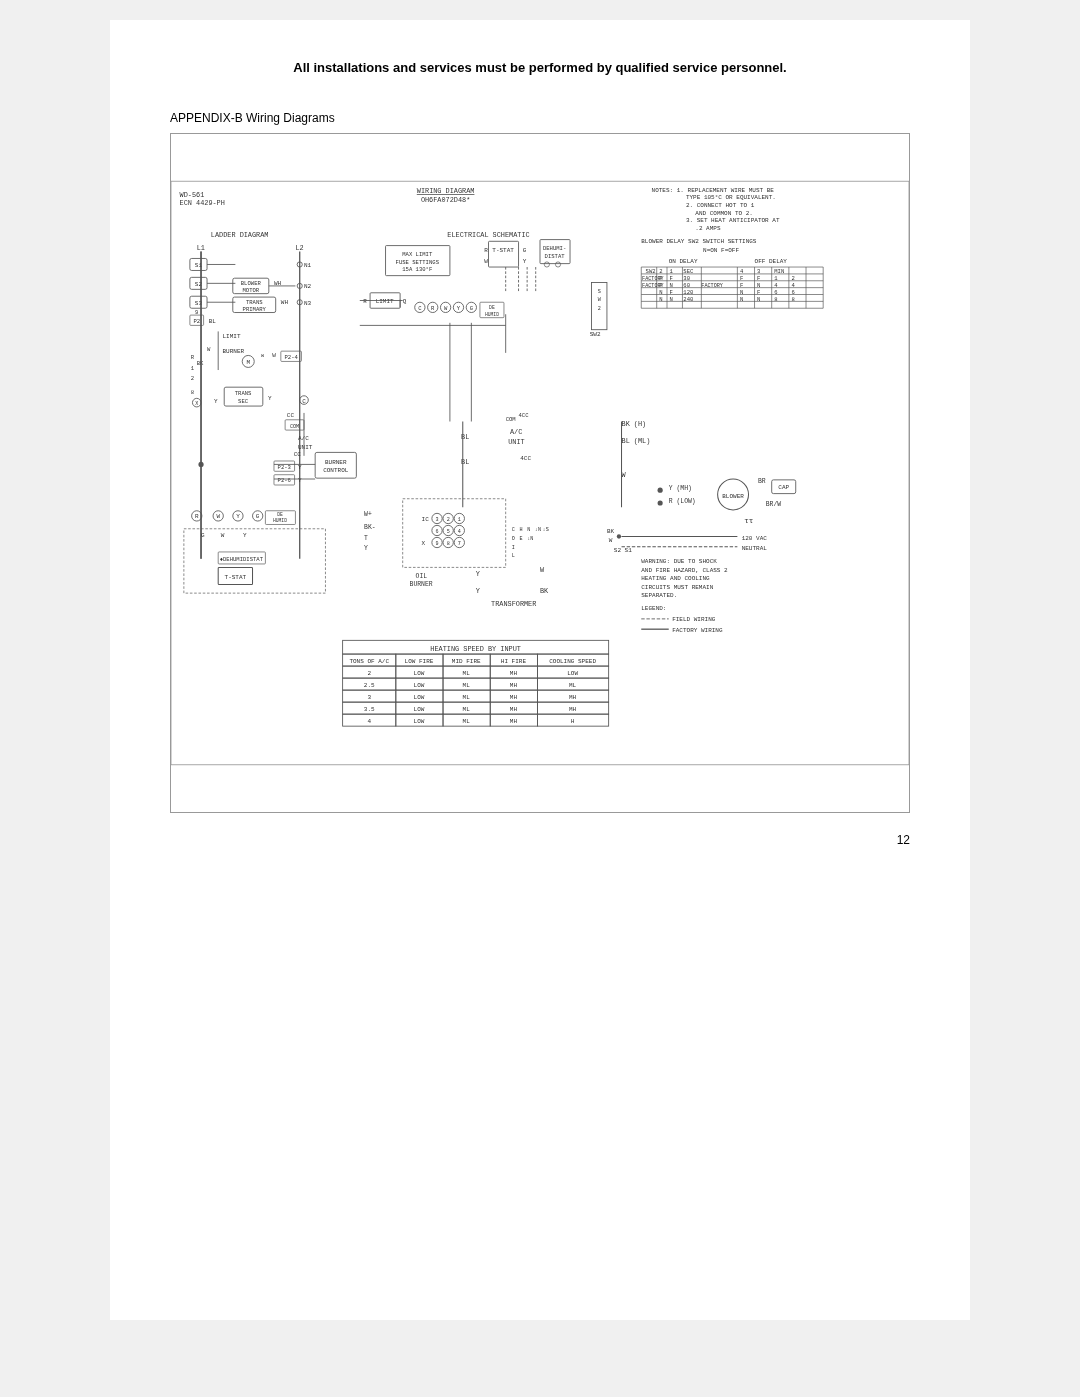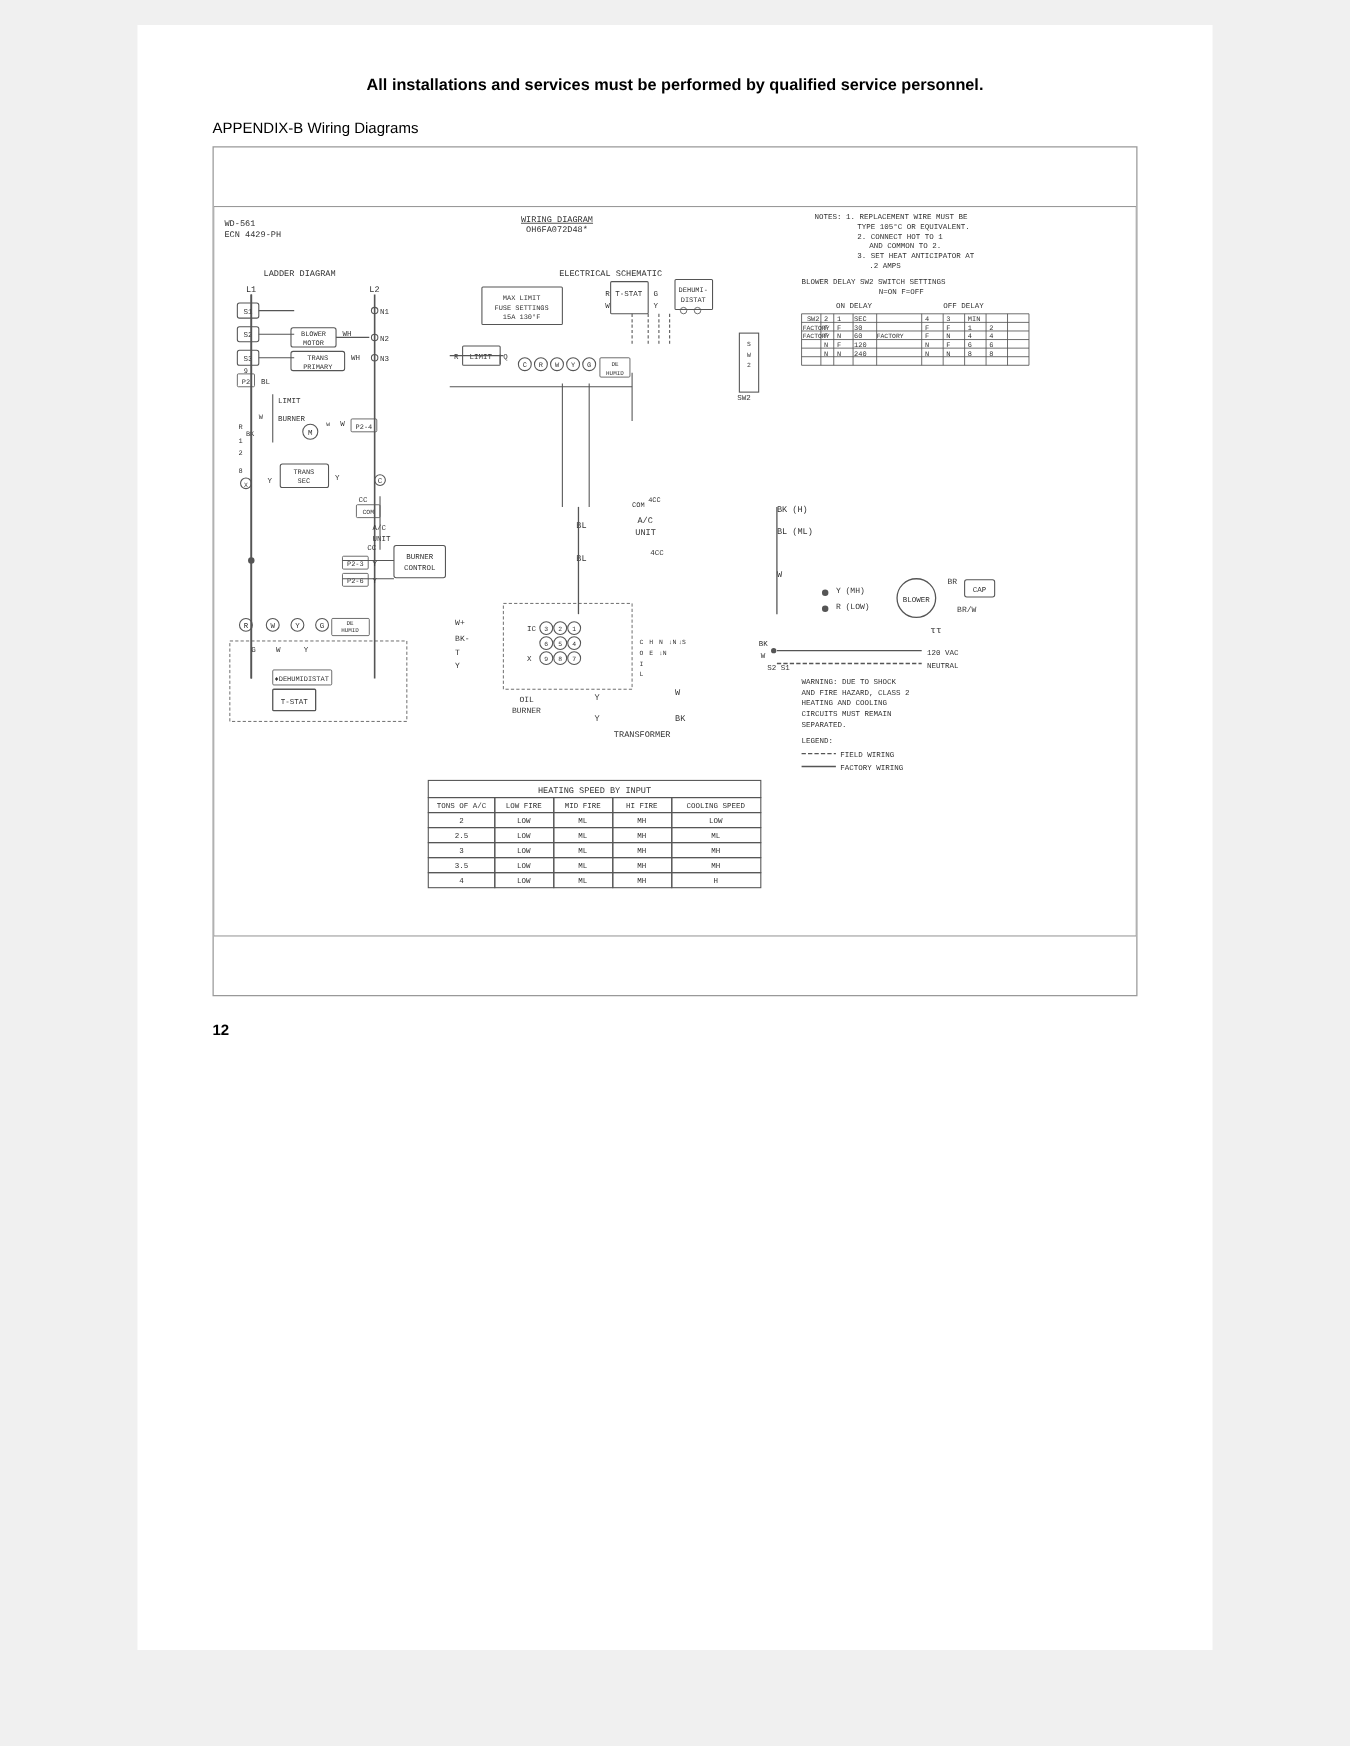--- a/index.html
+++ b/index.html
@@ -16,40 +16,39 @@
       background: white;
       width: 860px;
       min-height: 1300px;
       padding: 40px 60px;
       position: relative;
     }
     .header-text {
       font-weight: bold;
       font-size: 13px;
       text-align: center;
-      margin-bottom: 20px;
+      margin-bottom: 36px;
     }
     .appendix-title {
       font-size: 12px;
       margin-bottom: 8px;
     }
     .diagram-box {
       border: 1px solid #999;
       width: 100%;
       height: 680px;
       position: relative;
       font-family: 'Courier New', monospace;
       font-size: 8px;
       overflow: hidden;
     }
     .page-number {
-      text-align: left;
+      text-align: right;
       font-size: 12px;
       margin-top: 20px;
-      font-weight: bold;
     }
     
     .diagram-svg {
       width: 100%;
       height: 100%;
     }
   </style>
 </head>
 <body>
 

